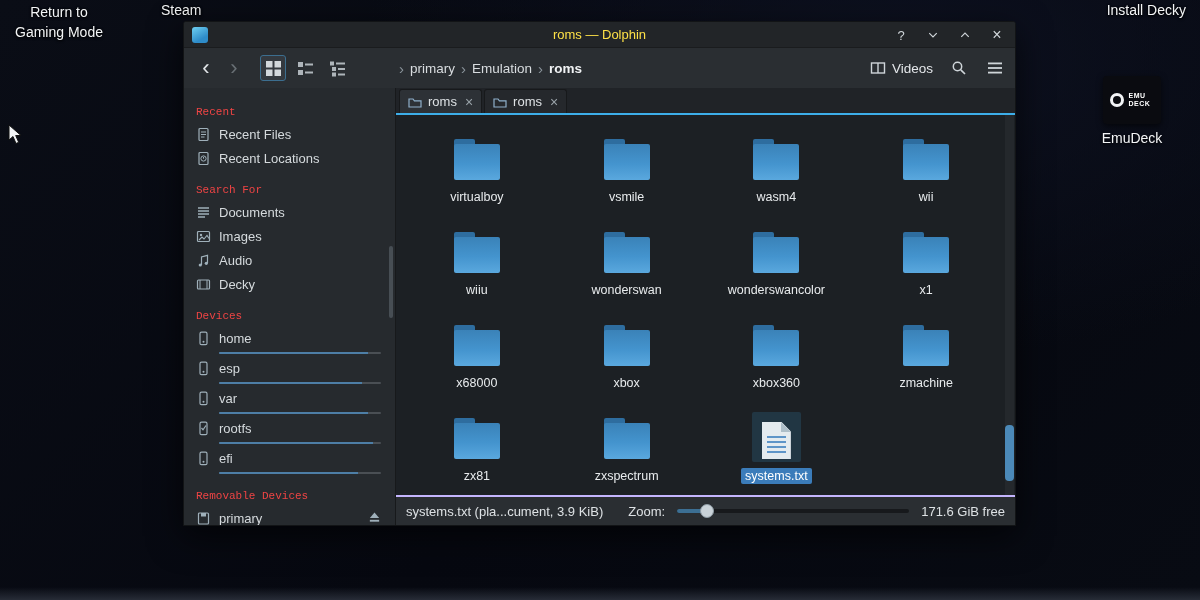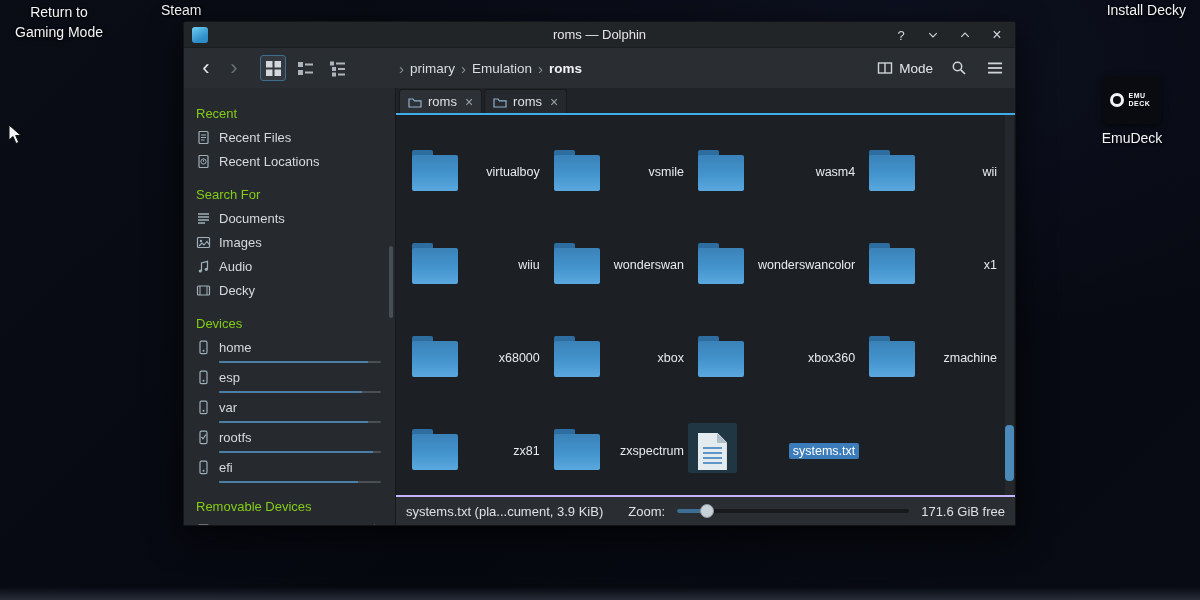--- a/index.html
+++ b/index.html
@@ -31,21 +31,21 @@
   .cursor{position:absolute;left:8px;top:124px;width:15px;height:21px;z-index:50;}
 
   
   .window{position:absolute;left:183px;top:21px;width:833px;height:505px;
     background:#2a2e32;border:1px solid #121416;border-radius:3px 3px 0 0;
     box-shadow:0 10px 34px rgba(0,0,0,.65);display:flex;flex-direction:column;overflow:hidden;}
 
   .titlebar{height:26px;background:#222528;display:flex;align-items:center;position:relative;flex:none;border-bottom:1px solid #1a1c1e;}
   .app-icon{position:absolute;left:8px;top:5px;width:16px;height:16px;border-radius:3px;
     background:linear-gradient(150deg,#6fd0f2 0%,#2e8cc9 70%);}
-  .title-text{flex:1;text-align:center;font-size:13px;color:#e5e5e5;}
+  .title-text{flex:1;text-align:center;font-size:13px;color:#fde047;}
   .tb-buttons{position:absolute;right:10px;top:0;height:26px;display:flex;align-items:center;gap:16px;color:#cfd5d9;}
   .tb-btn{width:16px;height:16px;display:flex;align-items:center;justify-content:center;font-size:13px;cursor:default;}
   .tb-btn svg{width:12px;height:12px;}
 
   .toolbar{height:40px;background:#2a2e32;display:flex;align-items:center;padding:0 10px;flex:none;gap:4px;}
   .nav-arrow{font-size:22px;line-height:1;color:#e2e6e9;width:24px;text-align:center;}
   .nav-arrow.disabled{color:#686f74;}
   .viewmodes{display:flex;gap:6px;margin-left:10px;}
   .vm-btn{width:26px;height:26px;display:flex;align-items:center;justify-content:center;border-radius:3px;border:1px solid transparent;}
   .vm-btn.active{background:#34393f;border-color:#3c6e8f;}
@@ -56,41 +56,41 @@
   .crumb-sep{color:#8a949b;font-size:15px;padding:0 3px;}
   .toolbar-right{margin-left:auto;display:flex;align-items:center;gap:16px;}
   .split-btn{display:flex;align-items:center;gap:6px;font-size:13.5px;color:#e4e7ea;}
   .split-btn svg,.icon-btn svg{width:16px;height:16px;}
   .icon-btn{width:20px;height:20px;display:flex;align-items:center;justify-content:center;}
 
   .content-row{flex:1;display:flex;min-height:0;}
 
   
   .sidebar{width:212px;background:#262a2e;border-right:1px solid #17191b;padding:6px 0 0 12px;position:relative;flex:none;font-size:13px;overflow:hidden;}
-  .side-header{color:#84cc16;font-size:13px;margin:12px 0 6px 0;}
+  .side-header{color:#ef4444;font-size:11px;margin:12px 0 6px 0;font-family:Liberation Mono, monospace;}
   .side-item{display:flex;flex-direction:column;padding:3px 0;cursor:default;}
   .side-row{display:flex;align-items:flex-start;gap:8px;height:18px;padding-right:14px;}
   .side-label{color:#d5dadd;}
   .sicon{width:15px;height:15px;flex:none;}
   .usage{height:2px;margin:3px 14px 1px 23px;background:#4a4f54;border-radius:1px;overflow:hidden;}
   .usage-fill{height:100%;background:#4d7ea6;}
   .eject{margin-left:auto;width:13px;height:13px;}
   .side-scroll{position:absolute;right:2px;top:158px;width:4px;height:72px;background:#474e54;border-radius:2px;}
 
   
   .right-pane{flex:1;display:flex;flex-direction:column;min-width:0;}
   .tabbar{height:27px;background:#202327;display:flex;align-items:flex-end;padding-left:3px;gap:2px;border-bottom:2px solid #3daee9;flex:none;}
   .tab{height:24px;display:flex;align-items:center;gap:6px;padding:0 8px;background:#25282c;border:1px solid #17191b;border-bottom:none;border-radius:3px 3px 0 0;font-size:13px;color:#dde1e4;}
   .tab.active{background:#2d3136;}
   .tab svg{width:14px;height:12px;}
   .tab-close{color:#9aa3a9;font-size:14px;line-height:1;margin-left:2px;}
 
   .fileview{flex:1;background:#1c2024;position:relative;overflow:hidden;}
   .grid{display:grid;grid-template-columns:repeat(4,1fr);padding:4px 14px 0 6px;}
-  .cell{height:93px;display:flex;flex-direction:row;align-items:center;justify-content:space-between;padding-top:7px;}
+  .cell{height:93px;display:flex;flex-direction:column;align-items:center;justify-content:center;padding-top:7px;}
   .icon-wrap{height:50px;display:flex;align-items:flex-end;justify-content:center;padding:3px 10px;border-radius:2px;}
   .cell.selected .icon-wrap{background:rgba(61,174,233,.16);}
   .cell-label{margin-top:6px;font-size:12.5px;color:#e8ebed;padding:1px 4px;border-radius:2px;white-space:nowrap;}
   .cell.selected .cell-label{background:#3b7cba;color:#fff;}
 
   .folder-icon{width:46px;height:36px;position:relative;}
   .folder-icon::before{content:"";position:absolute;top:-5px;left:0;width:21px;height:9px;border-radius:2px 2px 0 0;background:#2e6d9f;}
   .folder-icon::after{content:"";position:absolute;inset:0;border-radius:2px;
     background:linear-gradient(180deg,#3a82b8 0%,#4494ce 55%,#5aa8de 100%);}
 
@@ -194,21 +194,21 @@
       <span class="crumb-sep">›</span>
       <span class="crumb current">roms</span>
     </span>
 
     <span class="toolbar-right">
       <span class="split-btn">
         <svg viewBox="0 0 16 16">
           <rect x="1.5" y="3" width="13" height="10" fill="none" stroke="#cfd5d9" stroke-width="1.4"></rect>
           <line x1="8" y1="3" x2="8" y2="13" stroke="#cfd5d9" stroke-width="1.4"></line>
         </svg>
-        <span>Mode</span>
+        <span>Videos</span>
       </span>
       <span class="icon-btn">
         <svg viewBox="0 0 16 16">
           <circle cx="6.5" cy="6.5" r="4.2" fill="none" stroke="#cfd5d9" stroke-width="1.5"></circle>
           <line x1="9.8" y1="9.8" x2="14" y2="14" stroke="#cfd5d9" stroke-width="1.7"></line>
         </svg>
       </span>
       <span class="icon-btn">
         <svg viewBox="0 0 16 16">
           <rect x="1" y="2.5" width="14" height="1.8" fill="#cfd5d9"></rect>

